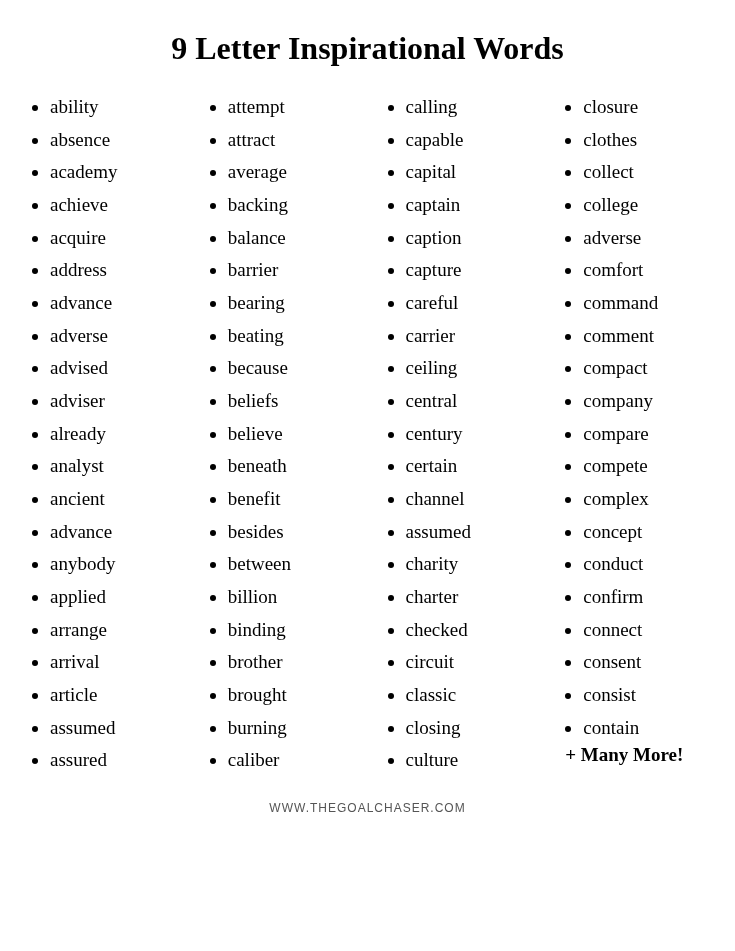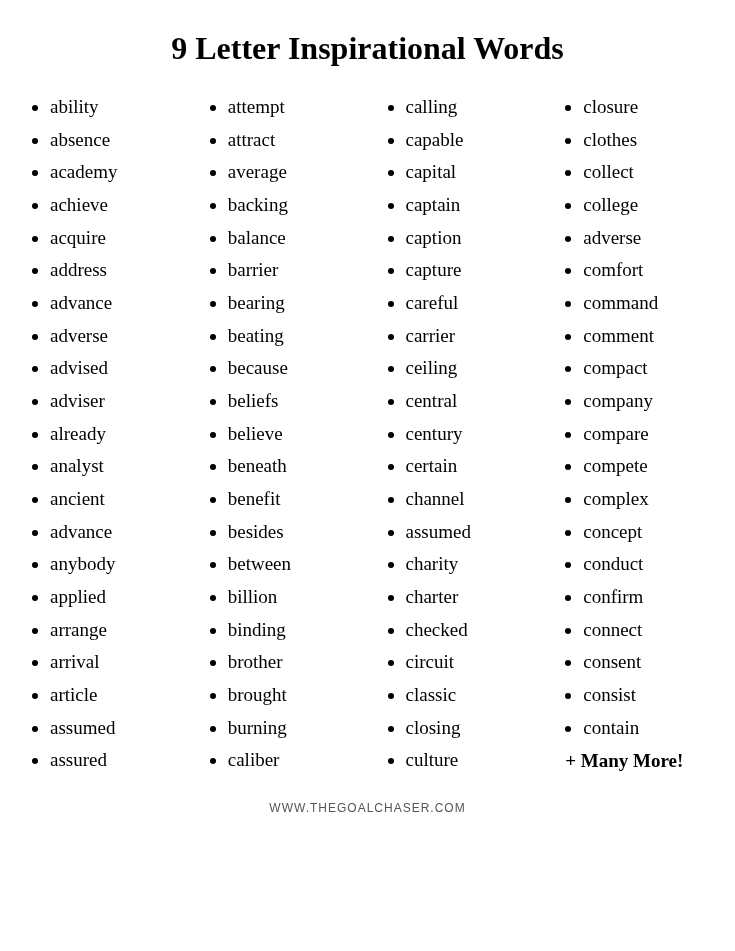--- a/index.html
+++ b/index.html
@@ -37,21 +37,21 @@
     }
     ul li {
       font-size: 19px;
       line-height: 1.72;
       color: #000;
       font-family: Georgia, serif;
     }
     .more-text {
       font-size: 19px;
       font-weight: 700;
-      margin-top: 6px;
+      margin-top: 0;
       padding-left: 4px;
       color: #000;
     }
     .footer {
       margin-top: 24px;
       font-size: 12px;
       letter-spacing: 1px;
       color: #555;
       text-transform: uppercase;
       font-family: Arial, sans-serif;

